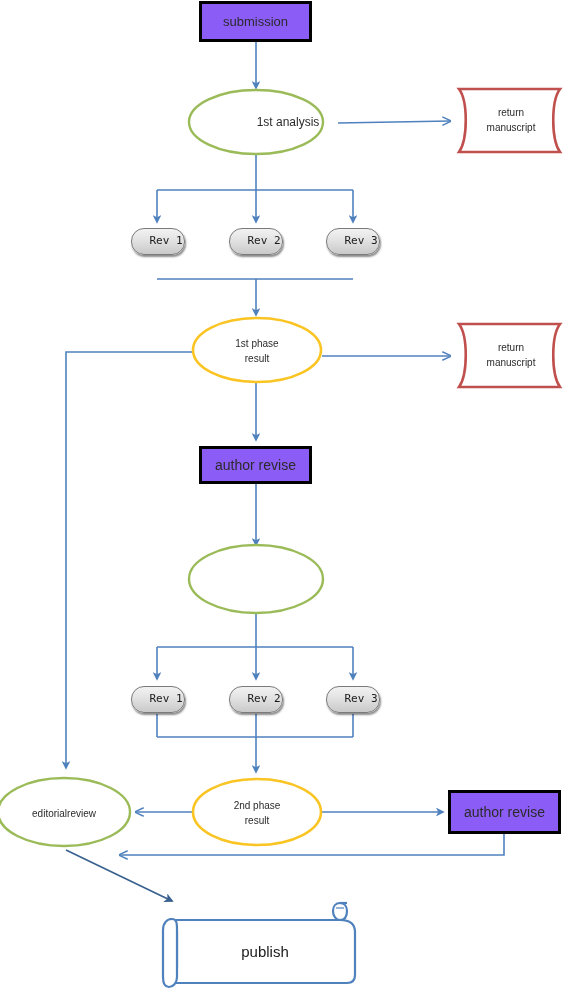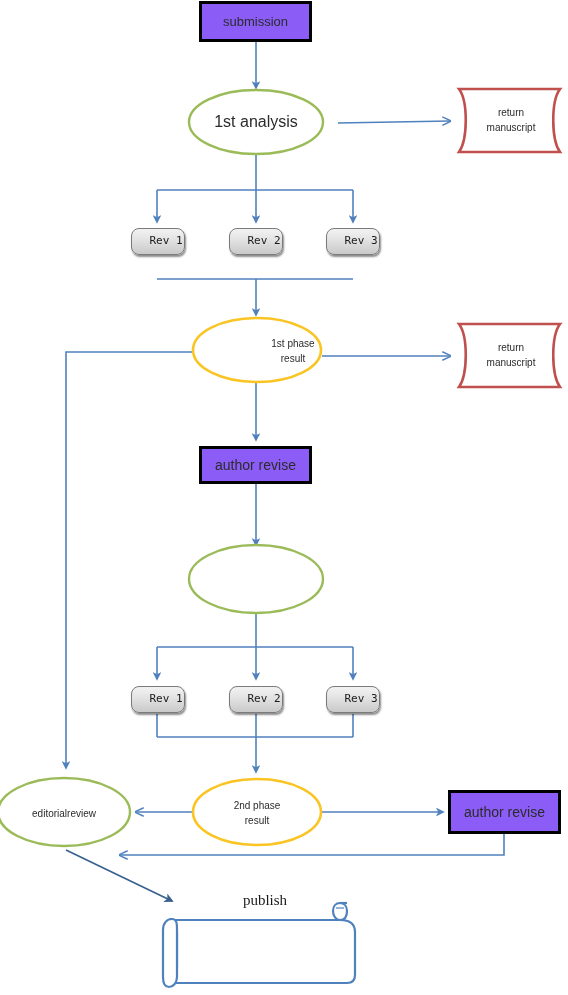--- a/index.html
+++ b/index.html
@@ -35,41 +35,41 @@
   
   .rect-black {
     border: 3px solid #000000;
     background: #8b5cf6;
     font-size: 13px;
   }
   .rect-black.small { font-size: 14px; }
   
   .rev-box {
     border: 1px solid #7a7a7a;
-    border-radius: 8px;
+    border-radius: 13px;
     background: linear-gradient(to bottom, #f2f2f2 0%, #e4e4e4 40%, #c9c9c9 100%);
     box-shadow: 1px 2px 2px rgba(0,0,0,0.45);
     font-size: 11px;
     color: #1a1a1a;
     font-family: "DejaVu Sans Mono", monospace;
     padding-left: 16px;
   }
   
   .shape-label {
     position: absolute;
     display: flex;
     align-items: center;
     justify-content: center;
     text-align: center;
     color: #2b2b2b;
     line-height: 1.5;
     font-size: 10px;
     white-space: pre-line;
   }
-  .shape-label.ellipse-lbl { font-size: 16px; }
+  .shape-label.ellipse-lbl { font-size: 12px; padding-left: 32px; }
   .shape-label.publish-lbl { font-size: 15px; color: #1a1a1a; }
 </style>
 </head>
 <body>
 
 <div id="canvas">
 
   <svg class="svg-layer" viewBox="0 0 568 995" width="568" height="995">
     <defs>
       <marker id="ah" viewBox="0 0 10 10" refX="8" refY="5" markerWidth="5.5" markerHeight="5.5" orient="auto-start-reverse">
@@ -206,21 +206,21 @@
   </div>
   <div class="node rev-box" style="left:326px; top:686px; width:54px; height:27px;">
     <span>Rev 3</span>
   </div>
 
   <div class="shape-label ellipse-lbl" style="left:189px; top:106px; width:134px; height:32px;">
     <span>1st analysis</span>
   </div>
 
 
-  <div class="shape-label" style="left:193px; top:331px; width:128px; height:40px; flex-direction:column;padding-left:36px;">
+  <div class="shape-label" style="left:193px; top:331px; width:128px; height:40px; flex-direction:column;">
     <span>1st phase</span>
     <span>result</span>
   </div>
 
   <div class="shape-label" style="left:193px; top:793px; width:128px; height:40px; flex-direction:column;">
     <span>2nd phase</span>
     <span>result</span>
   </div>
 
   <div class="shape-label" style="left:8px; top:793px; width:112px; height:40px; flex-direction:row;">
@@ -231,17 +231,17 @@
   <div class="shape-label" style="left:472px; top:100px; width:78px; height:40px; flex-direction:column;">
     <span>return</span>
     <span>manuscript</span>
   </div>
 
   <div class="shape-label" style="left:472px; top:335px; width:78px; height:40px; flex-direction:column;">
     <span>return</span>
     <span>manuscript</span>
   </div>
 
-  <div class="shape-label publish-lbl" style="left:180px; top:888px; width:170px; height:24px;font-family:Liberation Serif, serif;">
+  <div class="shape-label publish-lbl" style="left:180px; top:940px; width:170px; height:24px;">
     <span>publish</span>
   </div>
 
 </div>
 
 </body></html>

